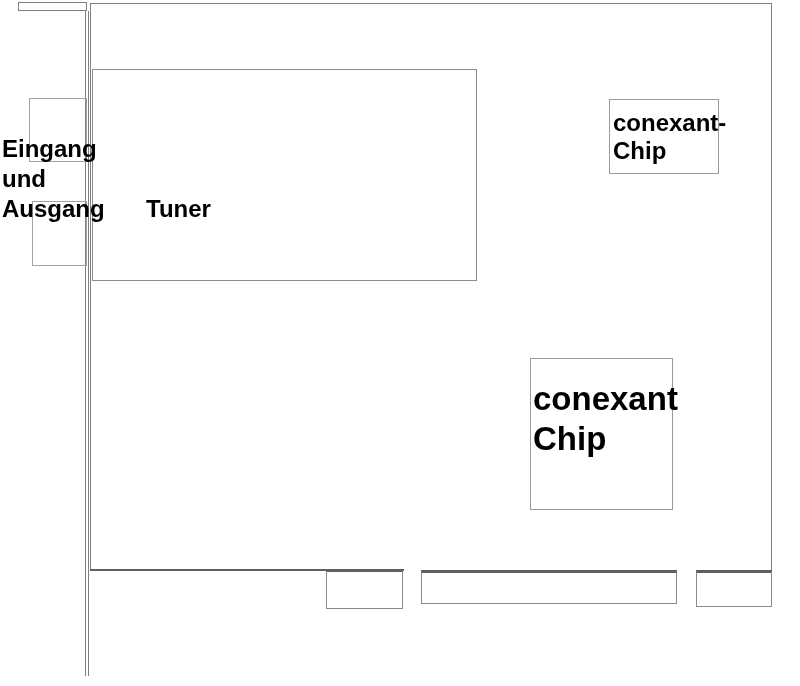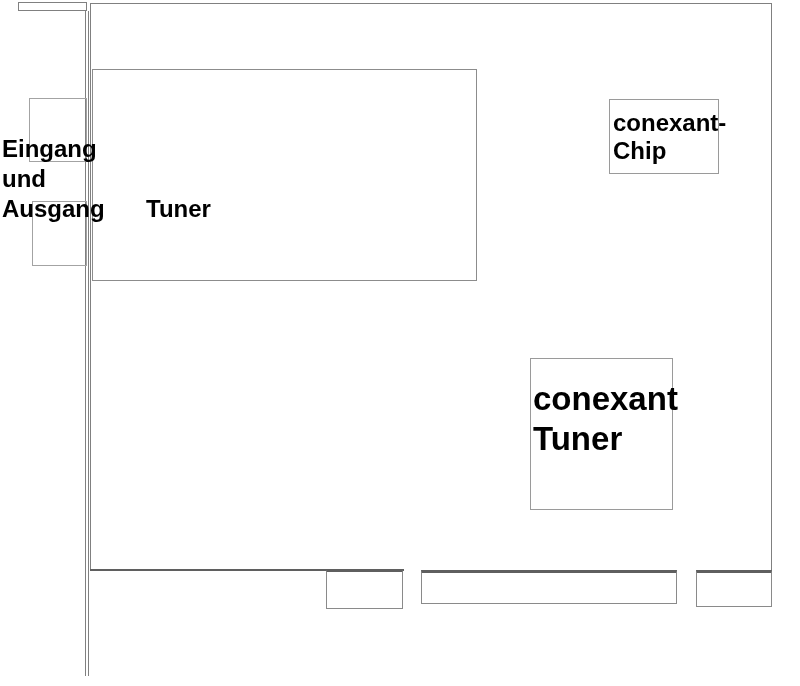--- a/index.html
+++ b/index.html
@@ -76,14 +76,14 @@
   <div class="shape conn2"></div>
   <div class="shape conn3"></div>
 
   <div class="label io-label">Eingang
 und
 Ausgang</div>
   <div class="label tuner-label">Tuner</div>
   <div class="label chip-small-label">conexant-
 Chip</div>
   <div class="label chip-large-label">conexant
-Tuner</div>
+Chip</div>
 </div>
 
 </body></html>

